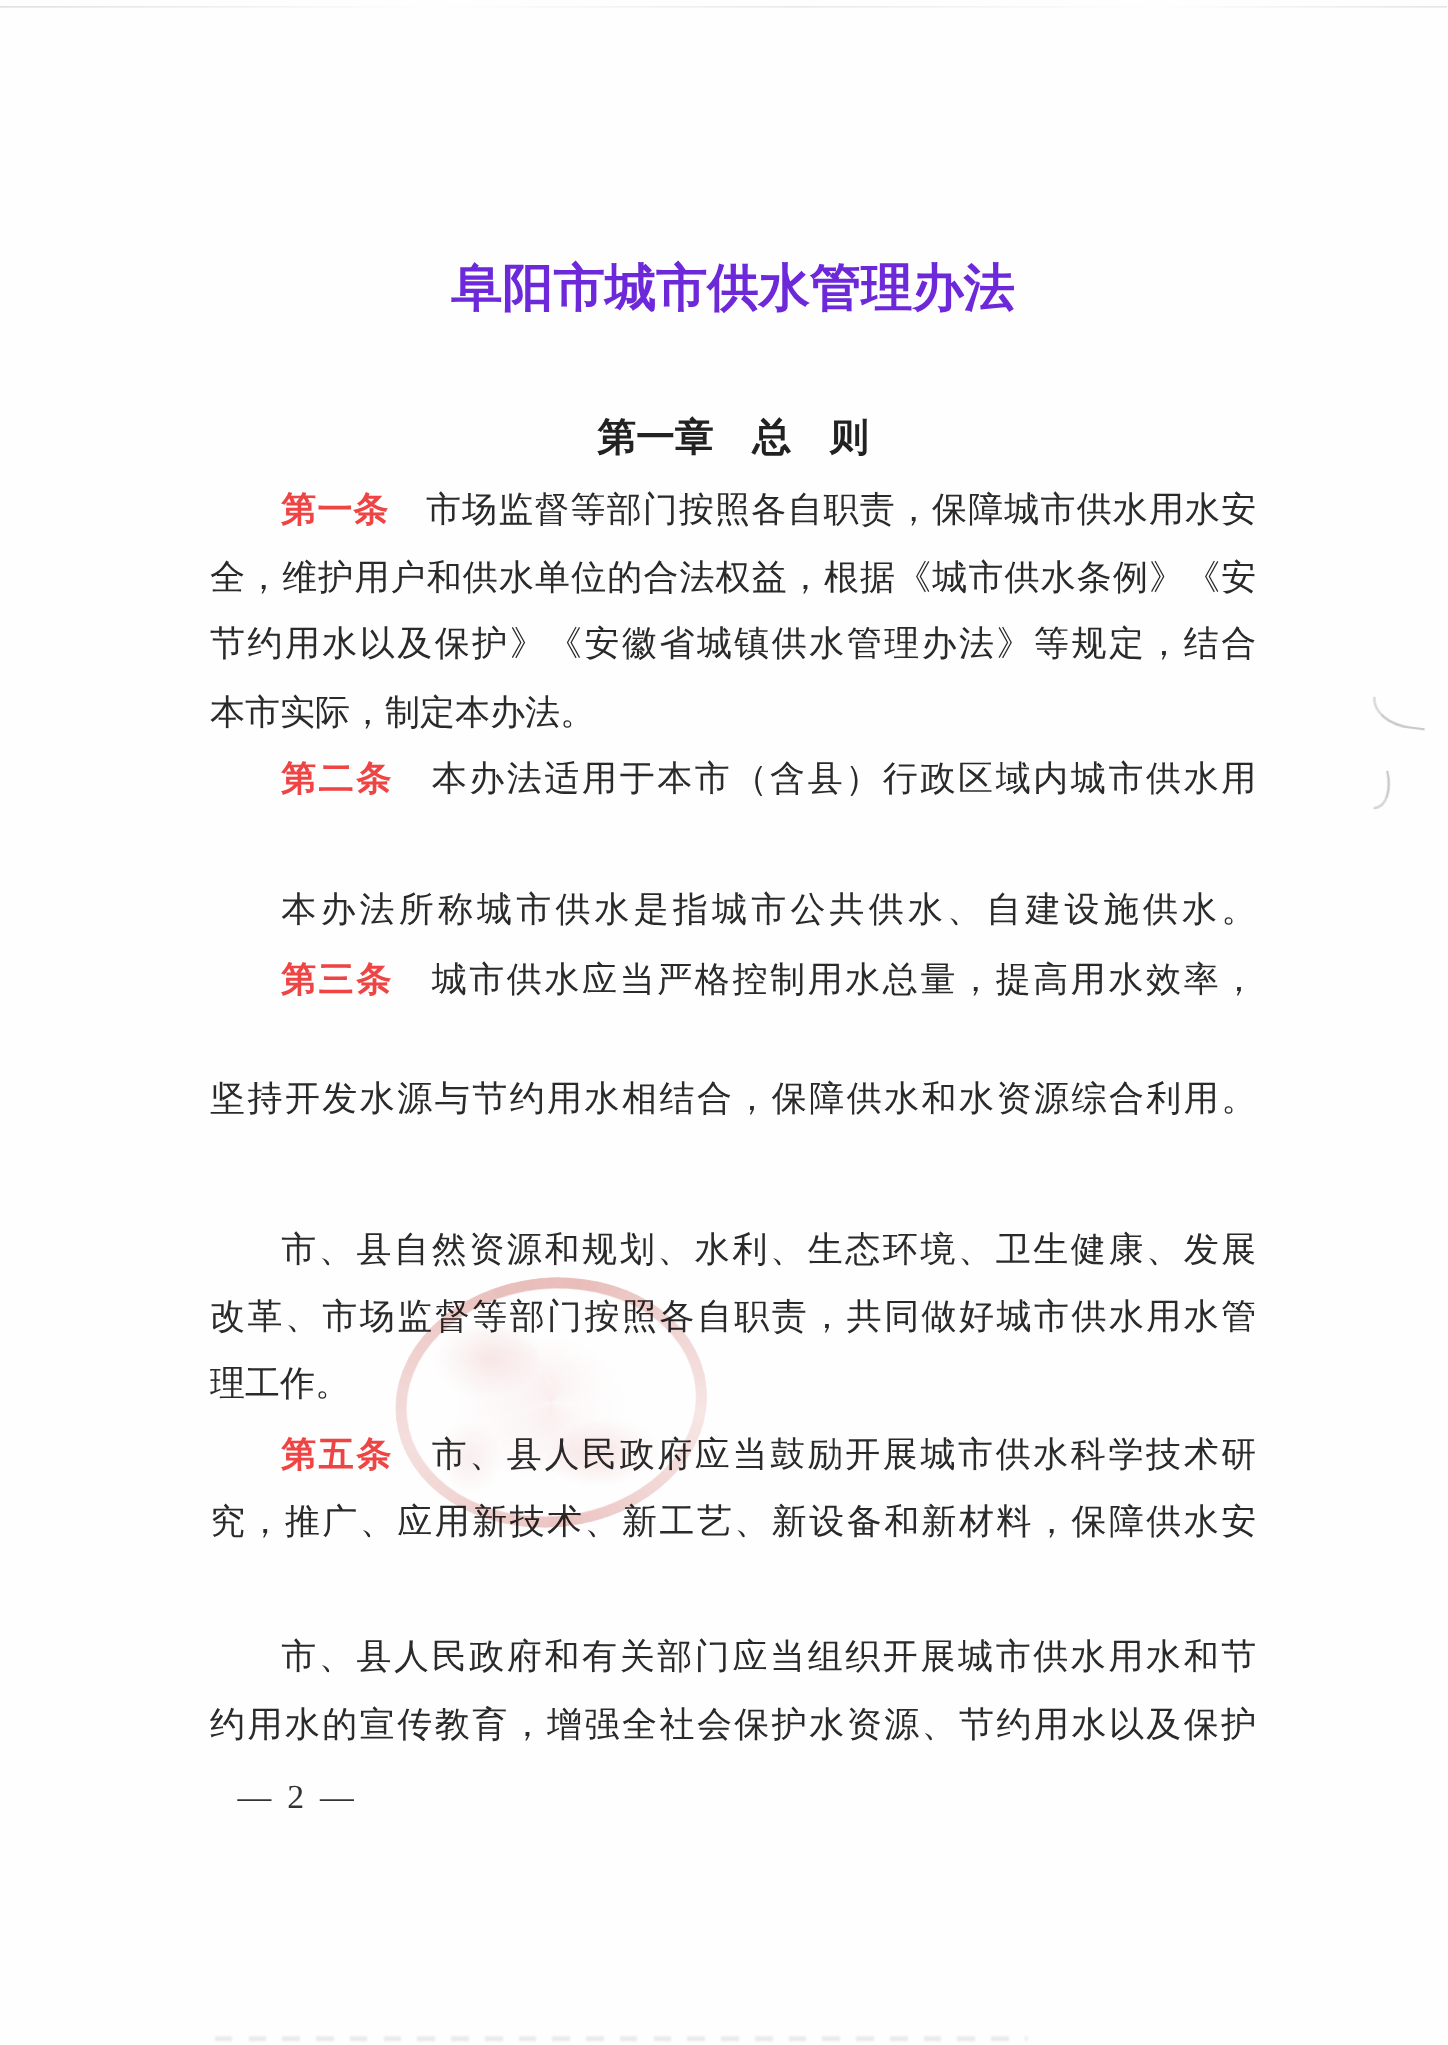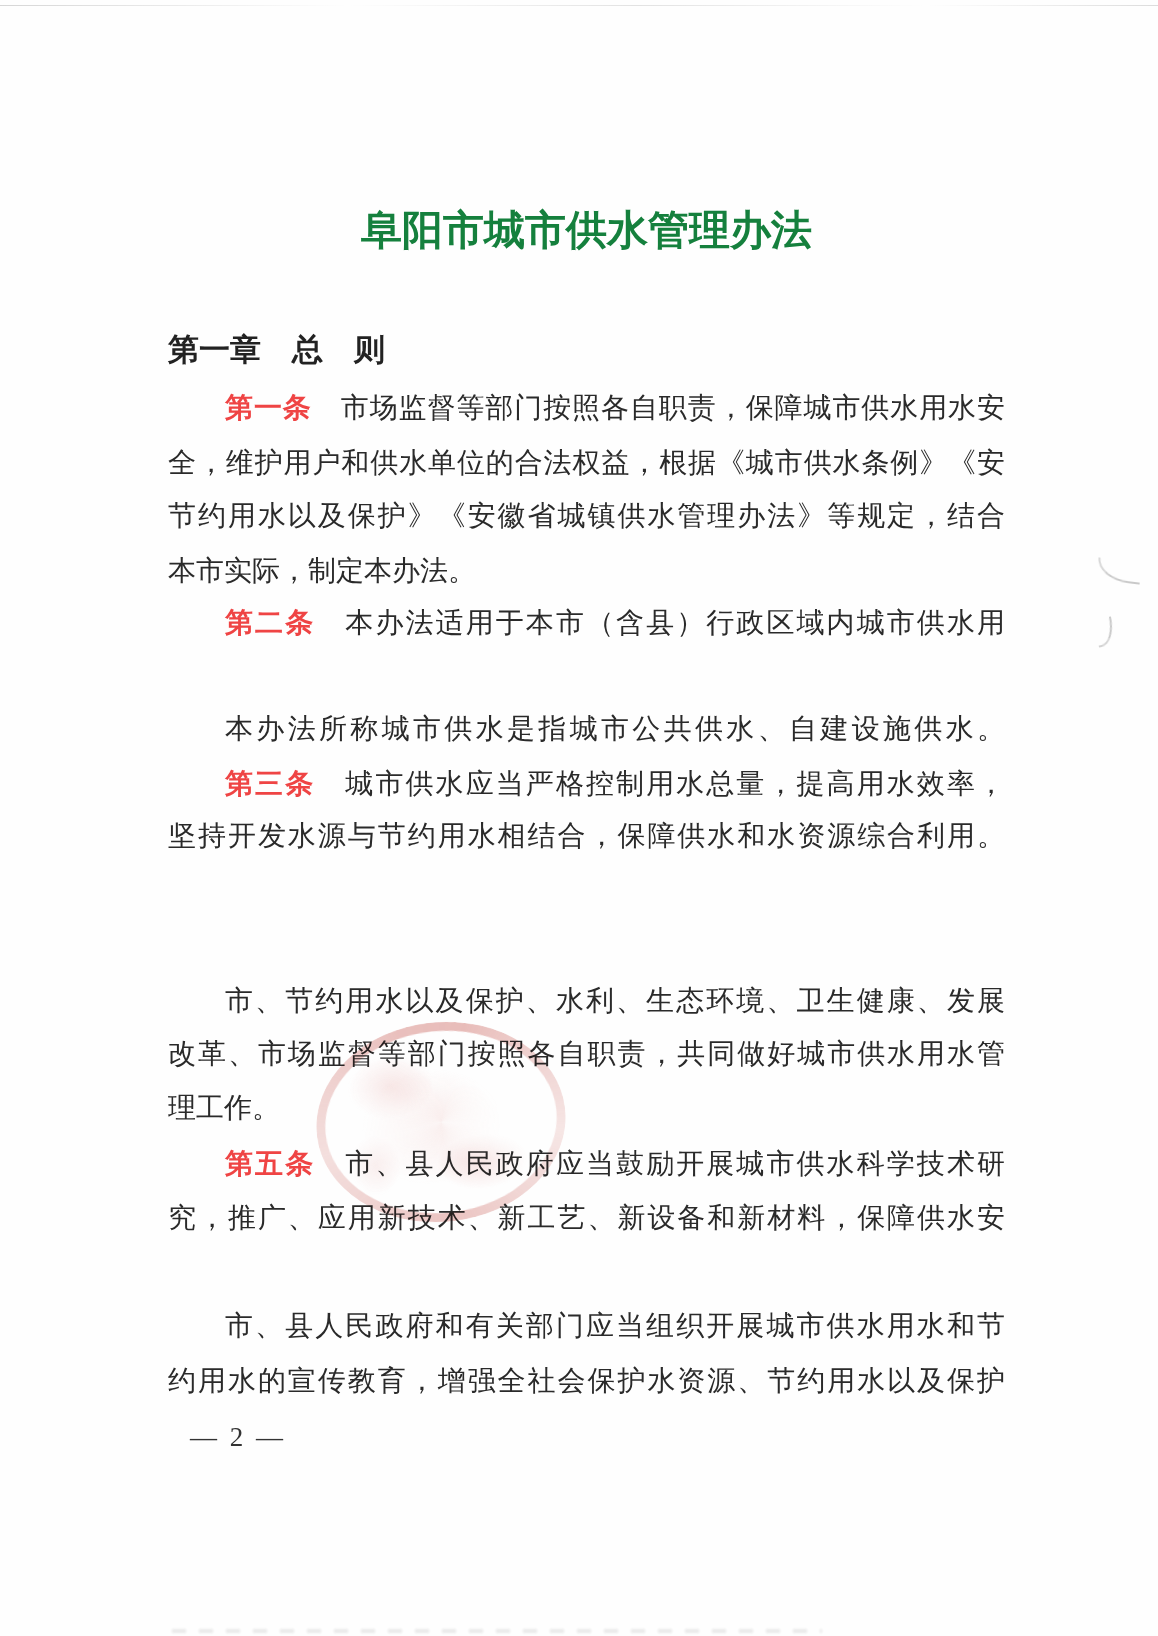--- a/index.html
+++ b/index.html
@@ -9,26 +9,26 @@
     background:#fefefe;
     overflow:hidden;
     font-family:"Liberation Serif","DejaVu Serif",serif;
     color:#262626;
   }
   .tline{position:absolute;white-space:pre;}
   .doc-title{
     left:168px;width:837px;top:203px;
     text-align:center;
     font-size:41px;font-weight:bold;
-    color:#15803d;
+    color:#6d28d9;
     letter-spacing:0px;
   }
   .chapter{
     left:168px;width:837px;top:329px;
-    text-align:left;
+    text-align:center;
     font-size:31px;font-weight:bold;
     font-family:"Liberation Sans","DejaVu Sans",sans-serif;
     color:#222;
   }
   .bl{
     position:absolute;left:168px;width:837px;
     font-size:28px;line-height:44px;
     color:#2a2a2a;
     white-space:normal;
   }
@@ -108,25 +108,25 @@
 
   <div class="bl" style="top:549px"><span>本市实际，制定本办法。</span></div>
 
   <div class="bl ind just" style="top:601px"><span class="art">第二条</span><span>　本办法适用于本市（含县）行政区域内城市供水用</span></div>
 
 
   <div class="bl ind just" style="top:707px"><span>本办法所称城市供水是指城市公共供水、自建设施供水。</span></div>
 
   <div class="bl ind just" style="top:762px"><span class="art">第三条</span><span>　城市供水应当严格控制用水总量，提高用水效率，</span></div>
 
-  <div class="bl just" style="top:814px"><span>坚持开发水源与节约用水相结合，保障供水和水资源综合利用。</span></div>
+  <div class="bl just" style="top:858px"><span>坚持开发水源与节约用水相结合，保障供水和水资源综合利用。</span></div>
 
 
 
-  <div class="bl ind just" style="top:979px"><span>市、节约用水以及保护、水利、生态环境、卫生健康、发展</span></div>
+  <div class="bl ind just" style="top:979px"><span>市、县自然资源和规划、水利、生态环境、卫生健康、发展</span></div>
 
   <div class="bl just" style="top:1032px"><span>改革、市场监督等部门按照各自职责，共同做好城市供水用水管</span></div>
 
   <div class="bl" style="top:1086px"><span>理工作。</span></div>
 
   <div class="bl ind just" style="top:1142px"><span class="art">第五条</span><span>　市、县人民政府应当鼓励开展城市供水科学技术研</span></div>
 
   <div class="bl just" style="top:1196px"><span>究，推广、应用新技术、新工艺、新设备和新材料，保障供水安</span></div>
 
 

